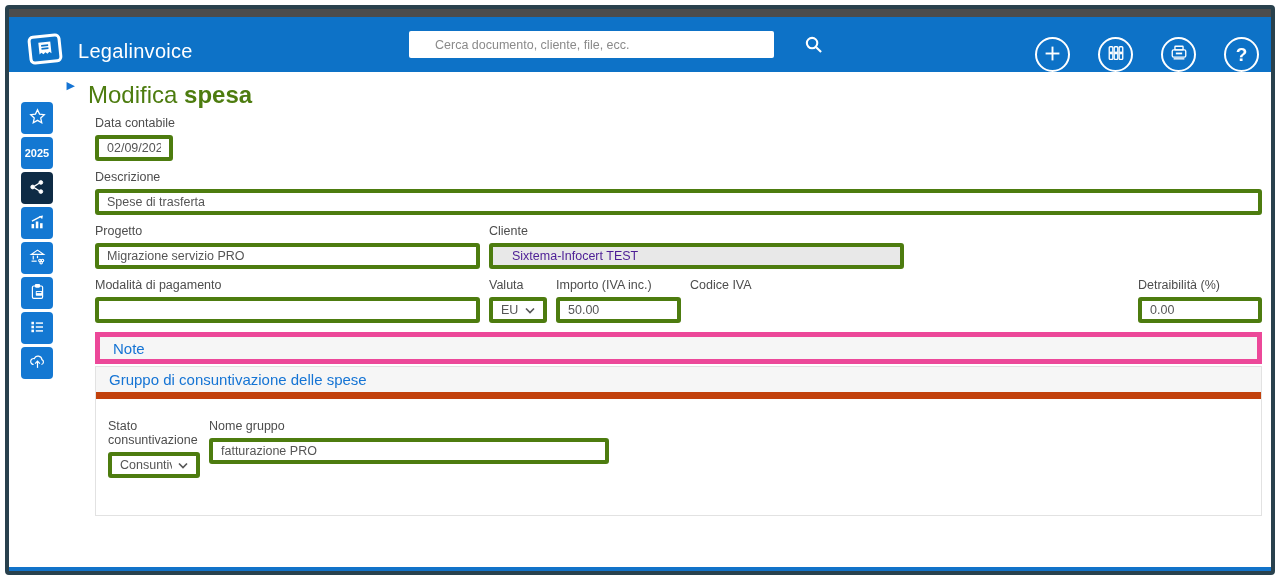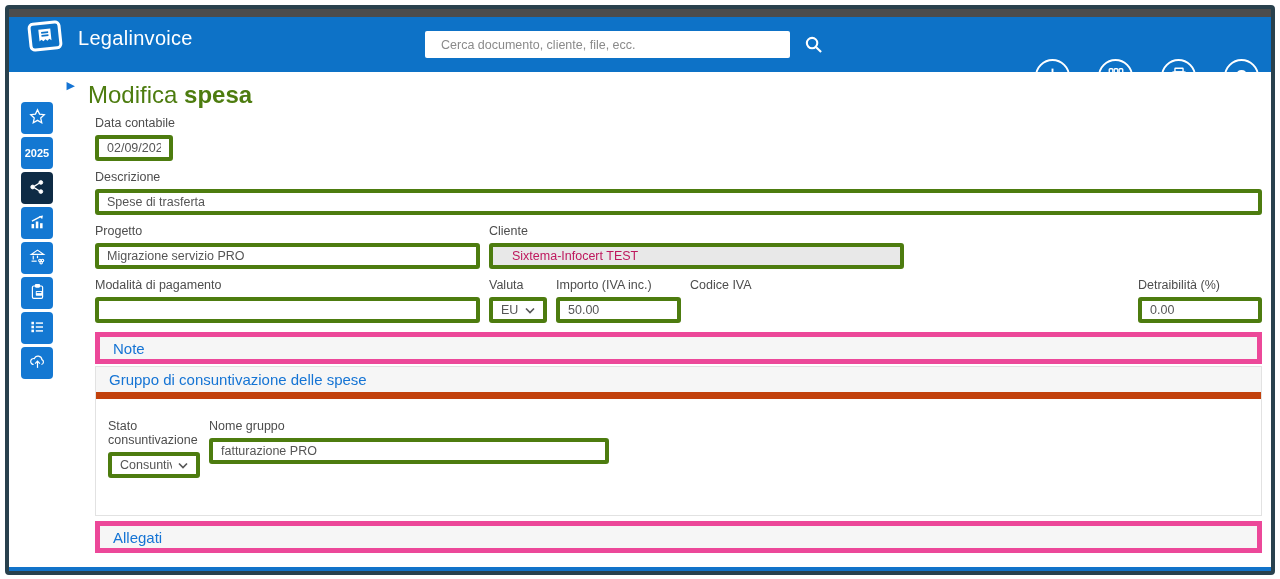--- a/index.html
+++ b/index.html
@@ -10,27 +10,27 @@
   }
   .frame {
     position:absolute; left:5px; top:5px; right:5px; bottom:4px;
     border:4px solid #29414d; border-radius:4px; background:#fff;
     overflow:hidden; display:flex; flex-direction:column;
   }
   .titlebar-strip { height:8px; background:#4c4c4c; flex-shrink:0; }
   
   .appbar {
     height:55px; background:#0d72c7; flex-shrink:0;
-    display:flex; align-items:flex-start; padding:0 10px 0 16px; position:relative;flex-direction:column;
+    display:flex; align-items:flex-end; padding:0 10px 0 16px; position:relative;
   }
   .brand { display:flex; align-items:center; gap:13px; }
   .app-name { color:#fff; font-size:20px; font-weight:400; letter-spacing:.3px; }
   .search-input {
-    position:absolute; left:416px; top:14px; width:365px; height:27px;
-    border:none; border-radius:2px; background:#fff; padding:0 16px;
+    position:absolute; left:400px; top:14px; width:365px; height:27px;
+    border:none; border-radius:2px; background:#fff; padding:0 26px;
     font-family:"Liberation Sans", sans-serif; font-size:12.5px; color:#555;
   }
   .search-input::placeholder { color:#8a8a8a; }
   .search-btn { position:absolute; left:795px; top:18px; background:none; border:none; padding:0; cursor:pointer; }
   .appbar-actions { margin-left:auto; display:flex; align-items:center; gap:28px; padding-right:2px; }
   .circle-btn {
     width:35px; height:35px; border-radius:50%; border:2.4px solid #fff;
     background:transparent; display:flex; align-items:center; justify-content:center;
     padding:0; cursor:pointer; color:#fff;
   }
@@ -50,21 +50,21 @@
   .main { flex:1; padding:9px 9px 0 0; min-width:0; }
   .page-title { margin:0 0 7px 0; font-size:24px; color:#4d7c0f; font-weight:400; }
   .page-title b { font-weight:700; }
   .form-area { margin-left:7px; }
   .field label { display:block; font-size:12.5px; color:#4d4d4d; margin-bottom:5px; }
   .txt, .select {
     height:26px; border:4px solid #4d7c0f; border-radius:3px; background:#fff;
     font-family:"Liberation Sans", sans-serif; font-size:12.5px; color:#555;
     padding:0 8px; width:100%;
   }
-  .txt:disabled, .txt.disabled { background:#e8e8e8; color:#be185d;padding-left:19px; }
+  .txt:disabled, .txt.disabled { background:#e8e8e8; color:#4c1d95;padding-left:19px; }
   .select { display:flex; align-items:center; justify-content:space-between; gap:6px; cursor:pointer; }
   .select .val { white-space:nowrap; overflow:hidden; }
   .row { display:flex; gap:9px; margin-bottom:9px; }
   .mb { margin-bottom:9px; }
   .w-date { width:78px; }
   .w-progetto { width:385px; }
   .w-cliente { width:415px; }
   .w-modalita { width:385px; }
   .w-valuta { width:58px; }
   .w-importo { width:125px; }
@@ -317,22 +317,19 @@
                 </div>
               </div>
               <div class="field w-nomegruppo">
                 <label>Nome gruppo</label>
                 <input class="txt" value="fatturazione PRO" style="">
               </div>
             </div>
           </div>
         </div>
 
-        <div class="section-bar allegati">
-          <span>Allegati</span>
-        </div>
       </div>
 
     </div>
 
     <div class="bottom-line"></div>
   </div>
 </div>
 
 </body></html>

